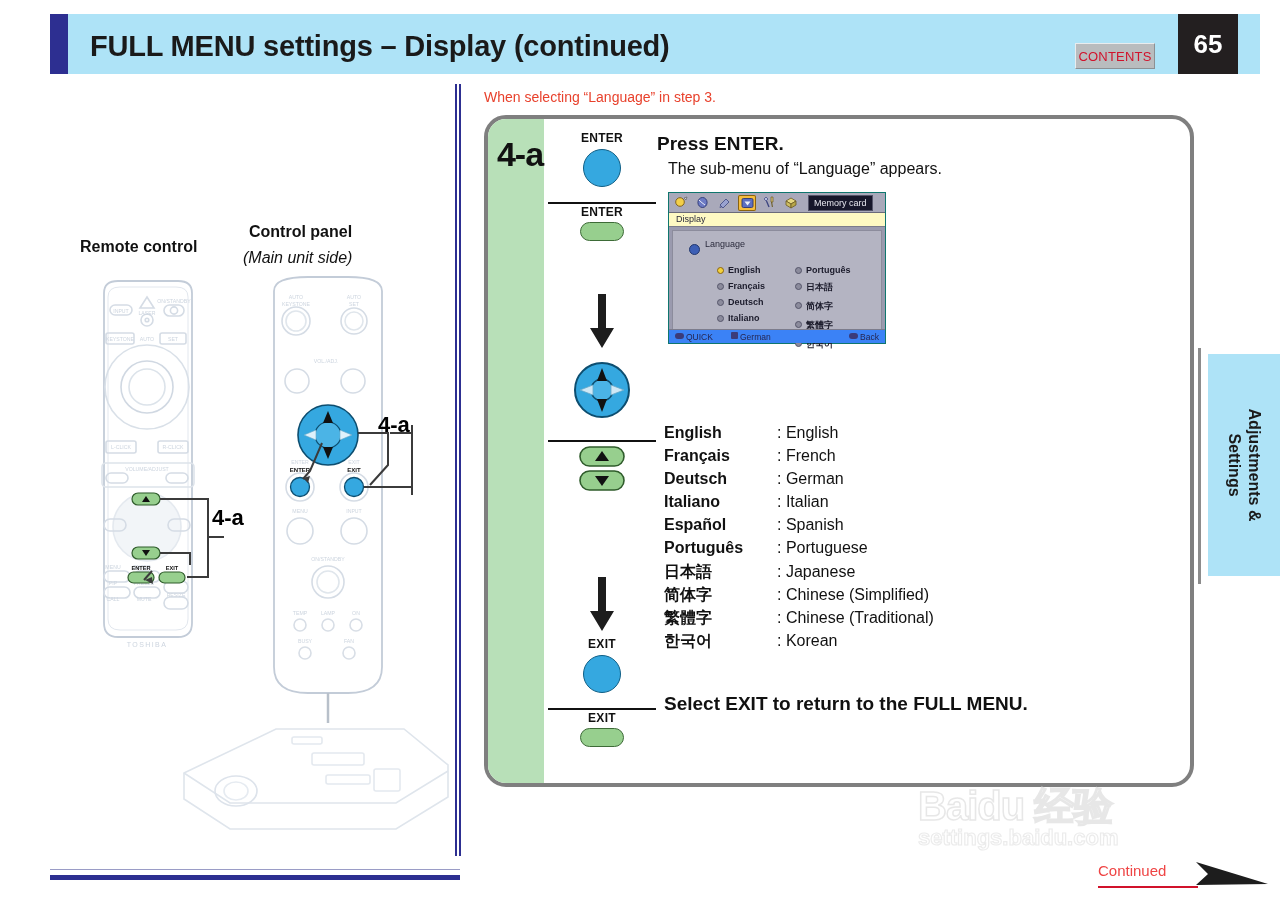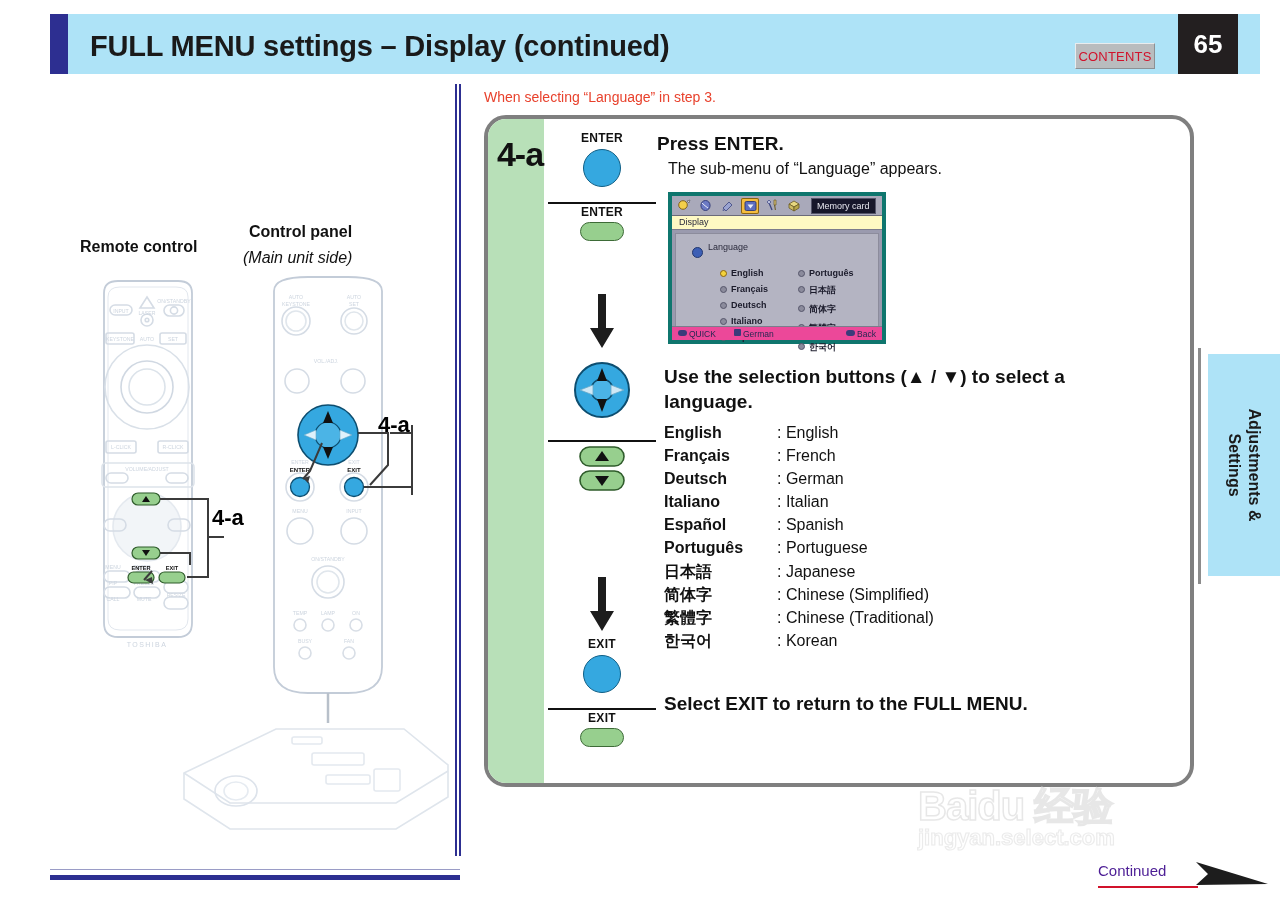--- a/index.html
+++ b/index.html
@@ -97,21 +97,21 @@
     background:#97cf8e;border:1.5px solid #3d6b37; margin:3px auto 0 auto;
   }
   .sep-line{ height:2px; background:#111; margin:0 auto; }
 
   .step-head{ position:absolute; font-size:19px; font-weight:bold; color:#111; }
   .step-sub{ position:absolute; font-size:16px; color:#111; }
 
   
   #osd{
     position:absolute; left:180px; top:73px; width:218px; height:152px;
-    background:#9a9aae; border:4px solid #0f766e;
+    background:#9a9aae; border:1px solid #0f766e;
     font-family:"Liberation Sans",sans-serif;
   }
   #osd-tabbar{
     position:relative; height:20px; background:#a9a9ba;
     border-bottom:1px solid #6a6a7a; display:flex; align-items:center; padding-left:3px;
   }
   .osd-tab-ico{
     width:18px;height:16px; margin-right:4px; border-radius:2px;
     display:flex;align-items:center;justify-content:center;font-size:10px; color:#2b2b4a;
   }
@@ -131,21 +131,21 @@
     background:#3d5fb5; border:1px solid #22376e;
   }
   .osd-col{ position:absolute; top:34px; }
   .osd-item{ font-size:9px; color:#1b1b2b; font-weight:bold; margin-bottom:6px; white-space:nowrap; position:relative; padding-left:11px;}
   .osd-radio{
     position:absolute;left:0;top:2px;width:7px;height:7px;border-radius:50%;
     background:#8b8b9c; border:1px solid #55556a;
   }
   .osd-radio.on{ background:#f3d23c; border-color:#8a6310;}
   #osd-foot{
-    position:absolute; bottom:0; left:0; right:0; height:14px; background:#ec4899;
+    position:absolute; bottom:0; left:0; right:0; height:14px; background:#3b82f6;
     border-top:1px solid #7c7c8c; font-size:8.5px; color:#262652;
   }
   .osd-foot-item{ position:absolute; top:2px; white-space:nowrap; }
   .osd-foot-ico{ display:inline-block; width:9px;height:6px;background:#3b3b7a;border-radius:3px; vertical-align:1px; margin-right:2px;}
   .osd-foot-ico.sq{ border-radius:1px; height:7px; width:7px;}
 
   
   #lang-table{ position:absolute; left:176px; top:305px; }
   .lang-row{ display:flex; height:23px; align-items:baseline; }
   .lang-native{ width:113px; font-size:16px; font-weight:bold; color:#111; white-space:nowrap;}
@@ -158,21 +158,21 @@
     position:absolute; left:918px; top:786px; width:300px; height:66px;
     pointer-events:none; opacity:.55;
   }
   #wm1{ font-size:40px; font-weight:bold; color:#fff;
         -webkit-text-stroke:1.5px #d4d4d4; letter-spacing:-1px; line-height:40px;}
   #wm2{ font-size:22px; font-weight:bold; color:#fff;
         -webkit-text-stroke:1.2px #dcdcdc; letter-spacing:0px; line-height:24px;}
 
   
   #continued-wrap{ position:absolute; left:1098px; top:862px; }
-  #continued-text{ font-size:15px; color:#4c1d95; }
+  #continued-text{ font-size:15px; color:#ef4444; }
   #continued-underline{ position:absolute; left:0; top:24px; width:100px; height:1.5px; background:#d1122b;}
   #continued-arrow{ position:absolute; left:96px; top:-4px; }
 </style>
 </head>
 <body>
 
 <div id="page">
 
   <div id="header-band"></div>
   <div id="header-accent"></div>
@@ -503,21 +503,20 @@
       <svg width="46" height="22" viewBox="0 0 46 22" style="display:block;margin:0 auto;">
         <rect x="1" y="1" width="44" height="19" rx="9.5" fill="#97cf8e" stroke="#2f5c2b" stroke-width="1.6"></rect>
         <polygon points="23,5 30,15 16,15" fill="#111"></polygon>
       </svg>
       <svg width="46" height="22" viewBox="0 0 46 22" style="display:block;margin:2px auto 0 auto;">
         <rect x="1" y="1" width="44" height="19" rx="9.5" fill="#97cf8e" stroke="#2f5c2b" stroke-width="1.6"></rect>
         <polygon points="23,16 30,6 16,6" fill="#111"></polygon>
       </svg>
     </div>
 
-    <div class="step-head" style="left:176px; top:245px; width:470px; line-height:25px;">Use the selection buttons (▲ / ▼) to select a language.</div>
 
     <div id="lang-table">
       <div class="lang-row">
         <span class="lang-native">English</span>
         <span class="lang-en">: English</span>
       </div>
       <div class="lang-row">
         <span class="lang-native">Français</span>
         <span class="lang-en">: French</span>
       </div>
@@ -567,21 +566,21 @@
     <div class="btncol" style="top:592px;">
       <div class="btn-label">EXIT</div>
       <div class="pill-btn"></div>
     </div>
 
     <div class="step-head" style="left:176px; top:574px;">Select EXIT to return to the FULL MENU.</div>
   </div>
 
   <div id="watermark">
     <div id="wm1">Baidu 经验</div>
-    <div id="wm2">jingyan.select.com</div>
+    <div id="wm2">settings.baidu.com</div>
   </div>
 
   <div id="continued-wrap">
     <span id="continued-text">Continued</span>
     <div id="continued-underline"></div>
     <svg id="continued-arrow" width="80" height="32" viewBox="0 0 80 32">
       <polygon points="2,4 74,26 2,27 14,16" fill="#1d1d1d"></polygon>
     </svg>
   </div>
 

